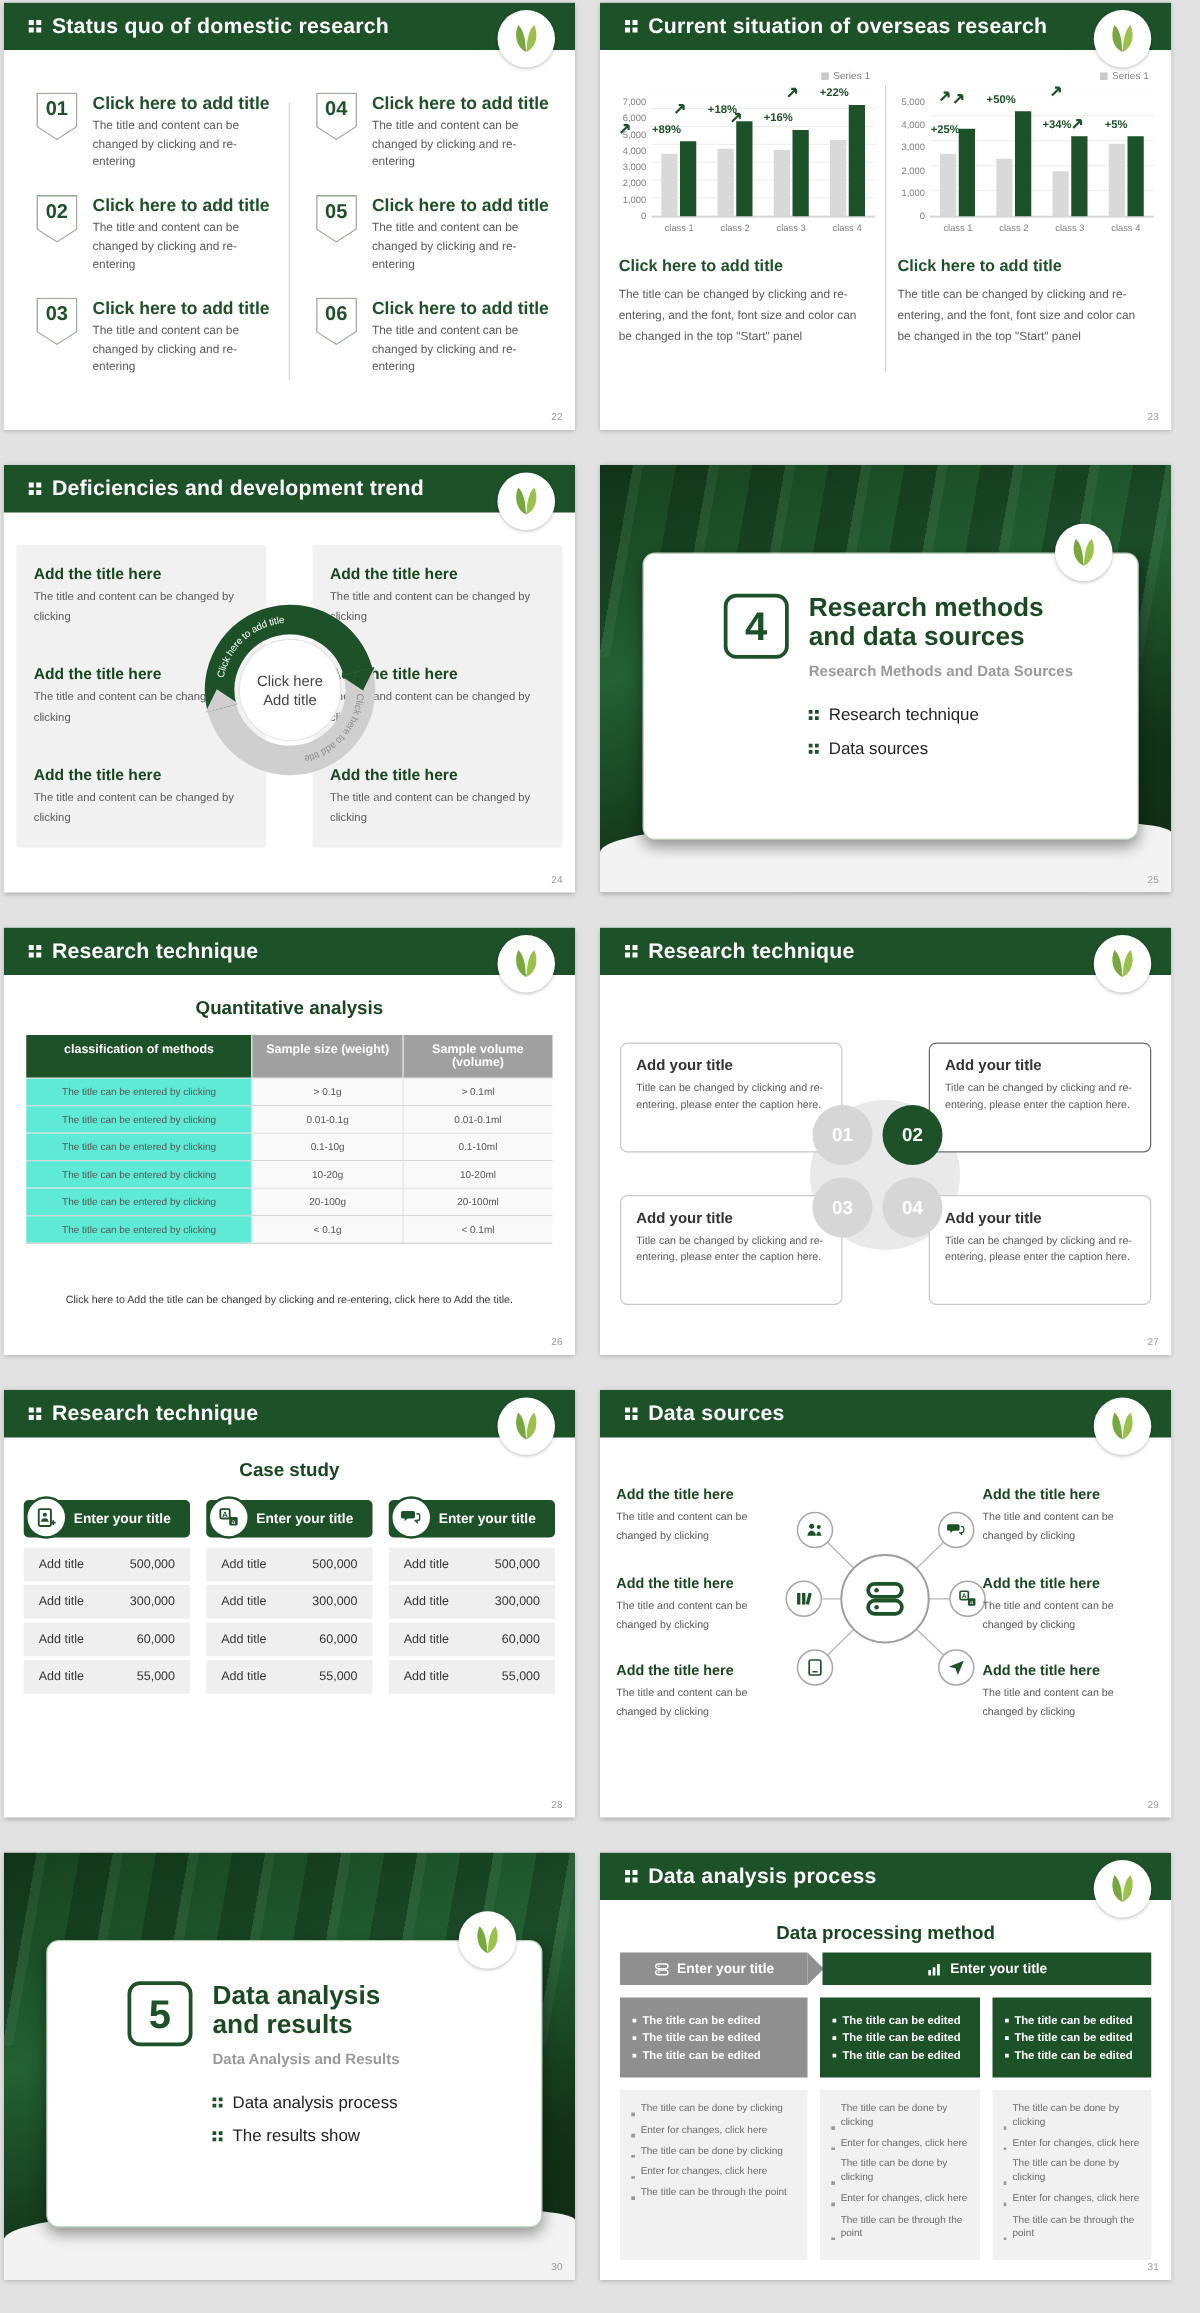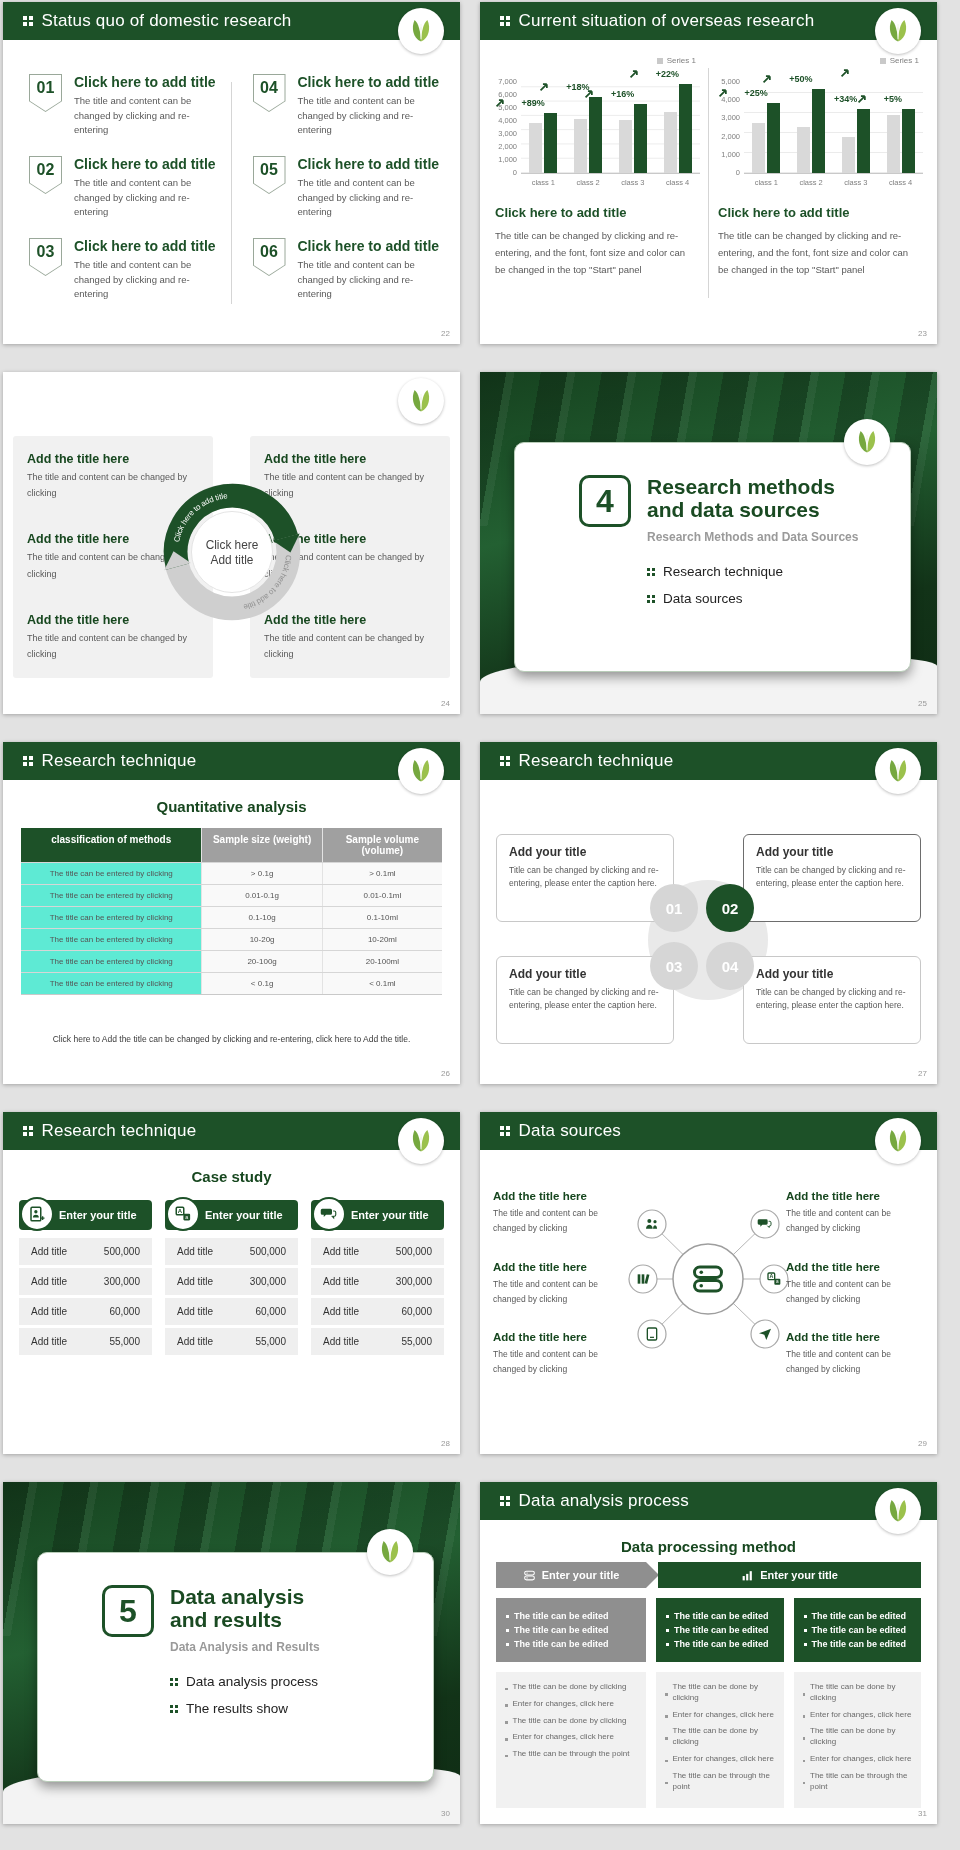--- a/index.html
+++ b/index.html
@@ -1,21 +1,21 @@
 <!DOCTYPE html>
 <html><head>
 <meta charset="utf-8">
 <style>
   html,body{margin:0;padding:0}
   body{width:960px;height:1850px;background:#e2e2e2;font-family:"Liberation Sans",sans-serif;position:relative;overflow:hidden}
   .board{position:absolute;top:2px;left:3px;width:934px;display:grid;grid-template-columns:457px 457px;grid-auto-rows:342px;column-gap:20px;row-gap:28px}
   .slide{position:relative;background:#fff;box-shadow:0 1px 4px rgba(0,0,0,.28);overflow:hidden}
   
   .hdr{position:absolute;top:0;left:0;right:0;height:38px;background:#1d5128;color:#fff;display:flex;align-items:center;gap:9px;padding-left:20px;z-index:4}
-  .hdr-title{font-size:17px;font-weight:normal;letter-spacing:.2px}
+  .hdr-title{font-size:17px;font-weight:bold;letter-spacing:.2px}
   .dots{display:inline-grid;grid-template-columns:repeat(2,3.5px);grid-auto-rows:3.5px;gap:2.5px}
   .dots i{background:#fff;display:block}
   .dots.g i{background:#1d5128}
   .dots.sm{grid-template-columns:repeat(2,3px);grid-auto-rows:3px;gap:2px}
   .logo{position:absolute;top:6px;right:16px;width:46px;height:46px;background:#fff;border-radius:50%;box-shadow:0 1px 3px rgba(0,0,0,.25);display:flex;align-items:center;justify-content:center;z-index:5}
   .logo svg{width:28px;height:28px}
   .pagenum{position:absolute;right:10px;bottom:6px;font-size:8px;color:#999;z-index:6}
   .sec-title{position:absolute;top:56px;left:0;right:0;text-align:center;font-size:15px;font-weight:bold;color:#17471f}
   .vdiv{position:absolute;width:1px;background:#d5d5d5}
   
@@ -103,21 +103,21 @@
   .dp-arrow{width:0;height:0;border-left:13px solid #8f8f8f;border-top:13px solid transparent;border-bottom:13px solid transparent;flex:none}
   .dp-s2{flex:1;height:26px;background:#1d5128;color:#fff;font-size:11px;font-weight:bold;display:flex;align-items:center;justify-content:center;gap:6px;margin-left:-1px}
   .dp-s1 svg,.dp-s2 svg{width:13px;height:13px;color:#fff}
   .dp-grid{display:grid;grid-template-columns:150px 1fr 1fr;gap:10px;margin-top:10px}
   .dp-box{padding:9px 10px;box-sizing:border-box}
   .dp-box.gray{background:#8f8f8f}.dp-box.green{background:#1d5128}
   .dp-box .li{display:flex;align-items:flex-start;gap:5px;color:#fff;font-size:9px;font-weight:bold;margin:4px 0}
   .dp-box .li i{width:3px;height:3px;background:#fff;margin-top:4px;flex:none}
   .dp-grid2{display:grid;grid-template-columns:150px 1fr 1fr;gap:10px;margin-top:10px}
   .dp-lite{background:#f1f1f1;padding:10px 9px;box-sizing:border-box}
-  .dp-lite .li{display:flex;align-items:center;gap:5px;color:#6a6a6a;font-size:8px;margin:0 0 6px 0;line-height:1.35}
+  .dp-lite .li{display:flex;align-items:flex-end;gap:5px;color:#6a6a6a;font-size:8px;margin:0 0 6px 0;line-height:1.35}
   .dp-lite .li i{width:2.5px;height:2.5px;background:#9a9a9a;margin-top:3px;flex:none}
 </style>
 </head>
 <body>
 
 <svg width="0" height="0" style="position:absolute" aria-hidden="true">
   <symbol id="leaf-sym" viewBox="0 0 48 48">
     <path d="M24 42 C10 36 7 18 13 5 C20 11 23 24 24 42 Z" fill="#76a83f"></path>
     <path d="M24 42 C38 36 41 18 35 5 C28 11 25 24 24 42 Z" fill="#9bc14c"></path>
     <line x1="24" y1="12" x2="24" y2="38" stroke="#f2f7e8" stroke-width="1.6"></line>
@@ -353,21 +353,21 @@
           <div class="ylab">
               <div>5,000</div>
               <div>4,000</div>
               <div>3,000</div>
               <div>2,000</div>
               <div>1,000</div>
               <div>0</div>
             </div>
           <div class="plot" style="background-size: 100% 20px;">
               <div class="bgroup">
-                <div class="ann" style="bottom: 75px;">
+                <div class="ann" style="bottom: 65px; flex-direction: column;">
                   <svg viewBox="0 0 14 14">
                     <path d="M2 12 L10 4 M10 4 h-5 M10 4 v5"></path>
                   </svg>
                   <span>+25%</span>
                 </div>
                 <div class="bar" style="height: 50px; background: rgb(217, 217, 217);"></div>
                 <div class="bar" style="height: 70px; background: rgb(29, 81, 40);"></div>
               </div>
               <div class="bgroup">
                 <div class="ann" style="bottom: 89px;">
@@ -410,20 +410,29 @@
       </div>
       <div class="cblock">
         <div class="btitle">Click here to add title</div>
         <div class="bbody">The title can be changed by clicking and re-entering, and the font, font size and color can be changed in the top "Start" panel</div>
       </div>
     </div>
     <div class="pagenum">23</div>
   </section>
 
   <section class="slide">
+    <div class="hdr">
+      <span class="dots">
+          <i></i>
+          <i></i>
+          <i></i>
+          <i></i>
+        </span>
+      <span class="hdr-title">Deficiencies and development trend</span>
+    </div>
     <div class="logo">
         <svg>
           <use href="#leaf-sym"></use>
         </svg>
       </div>
 
     <div class="panel l">
 
         <div>
           <div class="ptitle">Add the title here</div>

